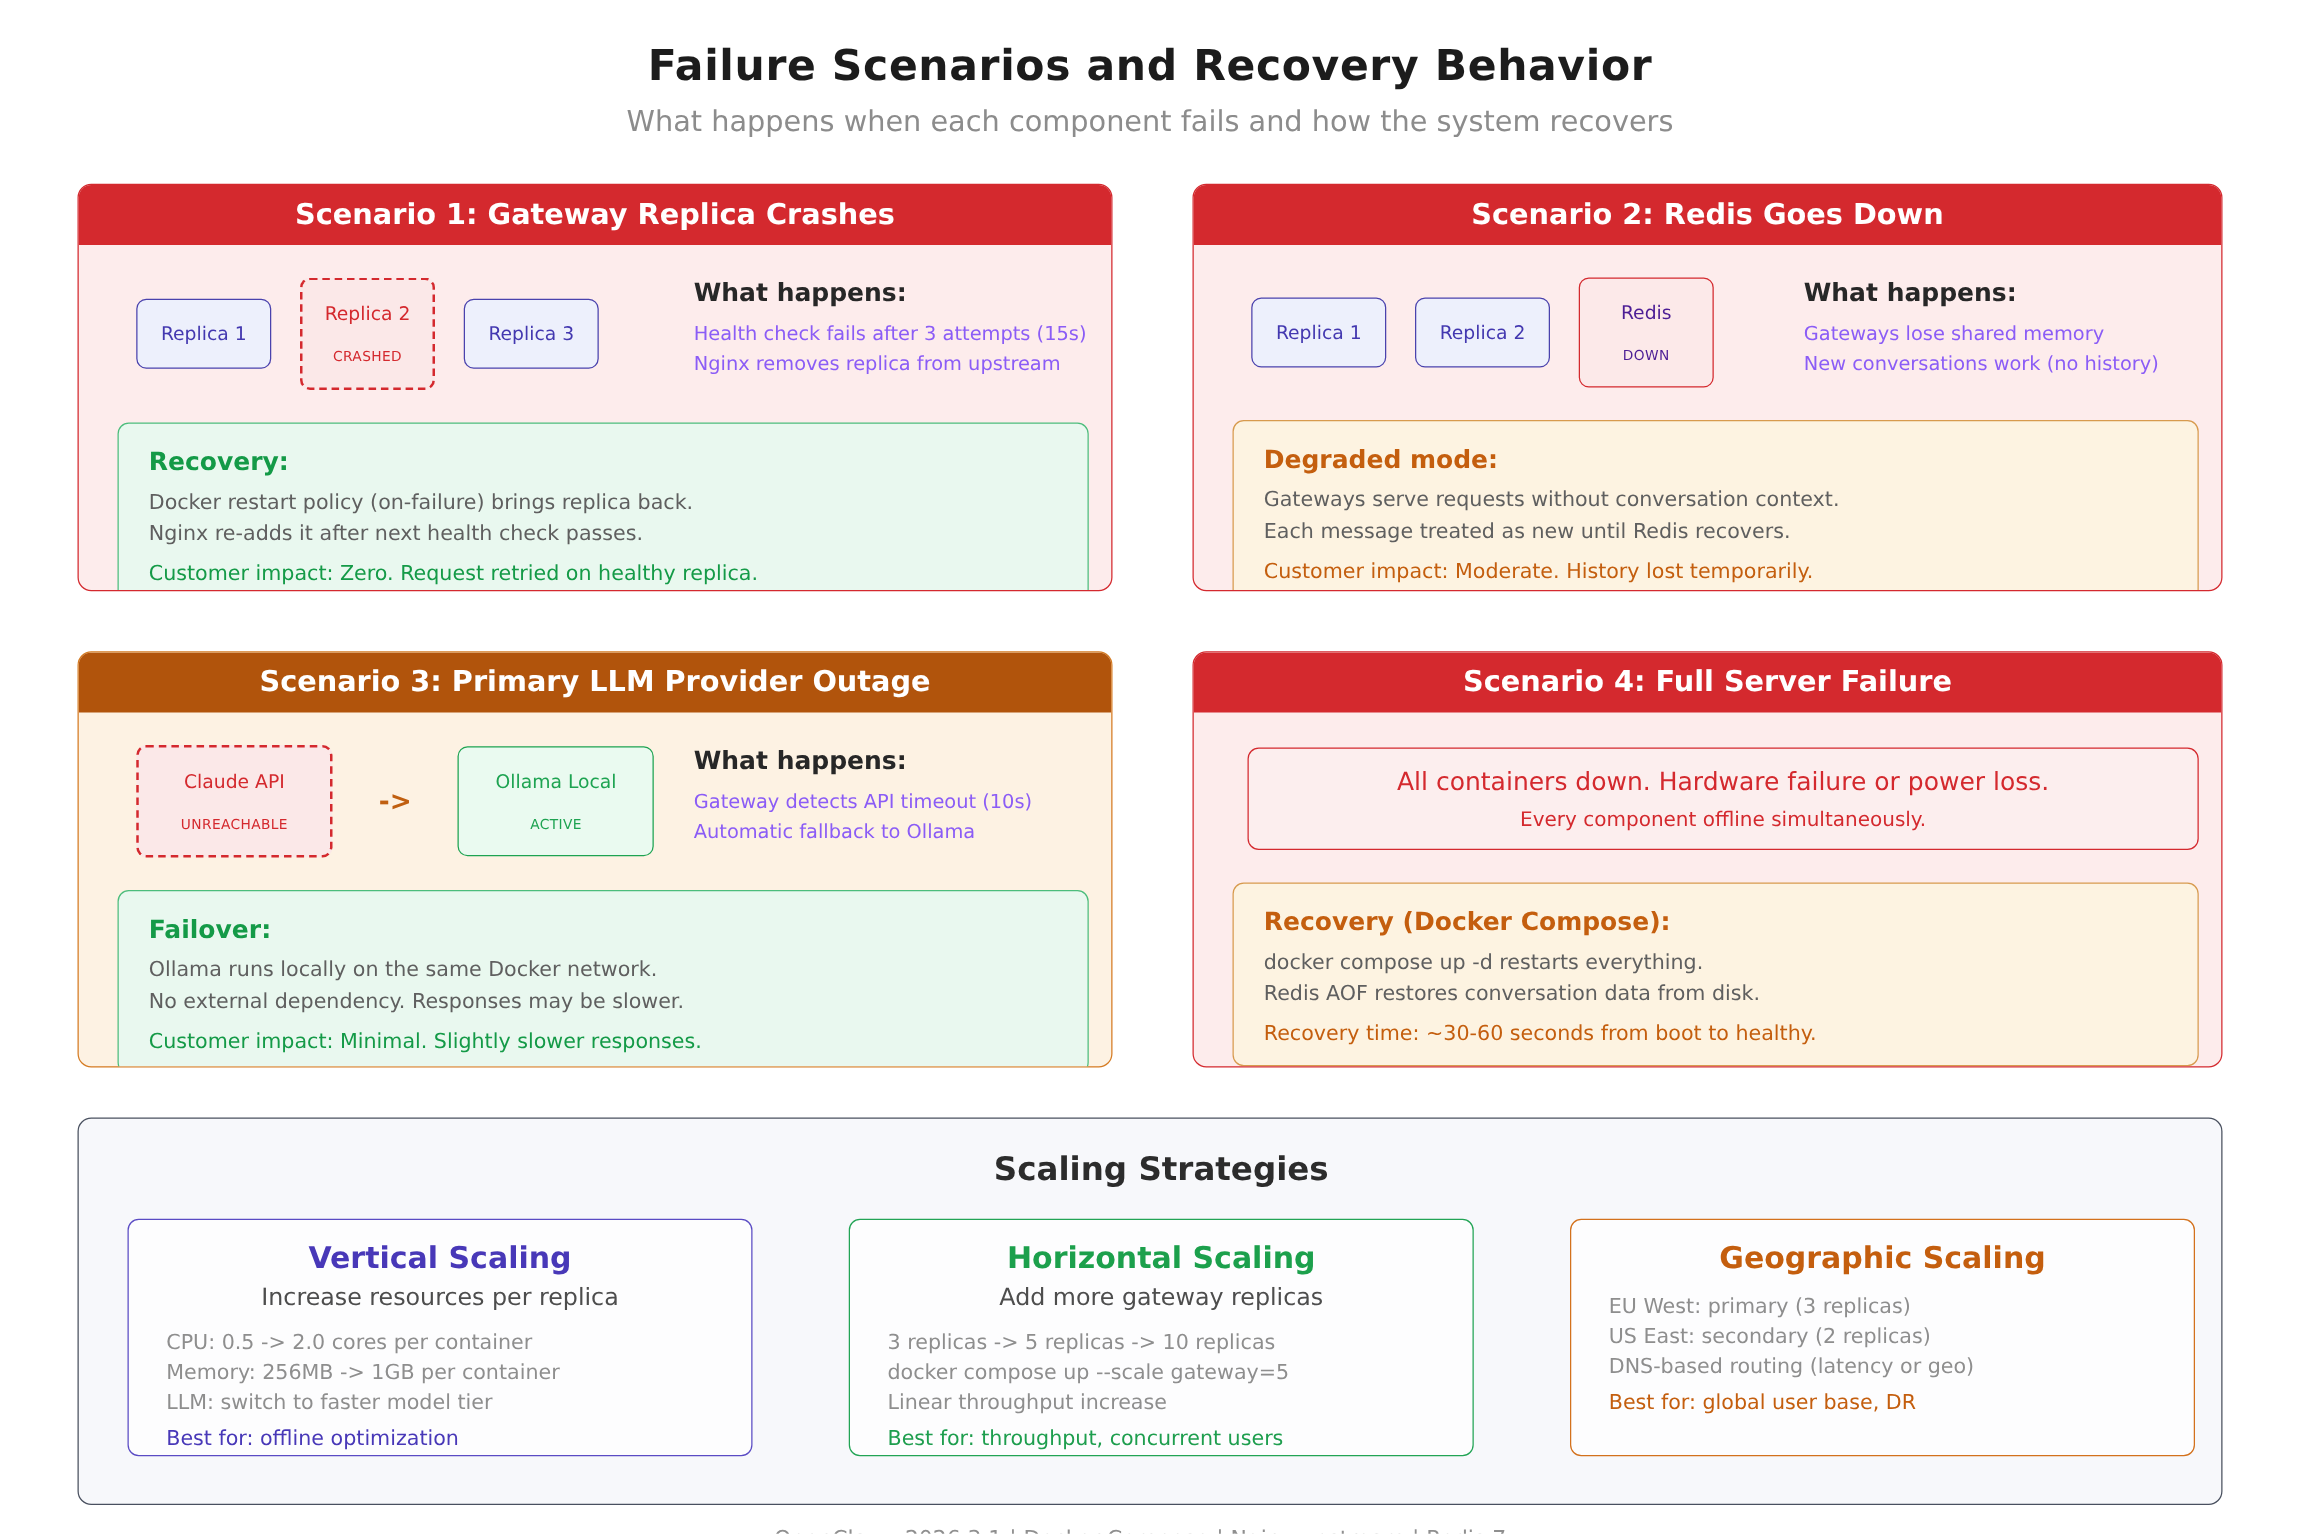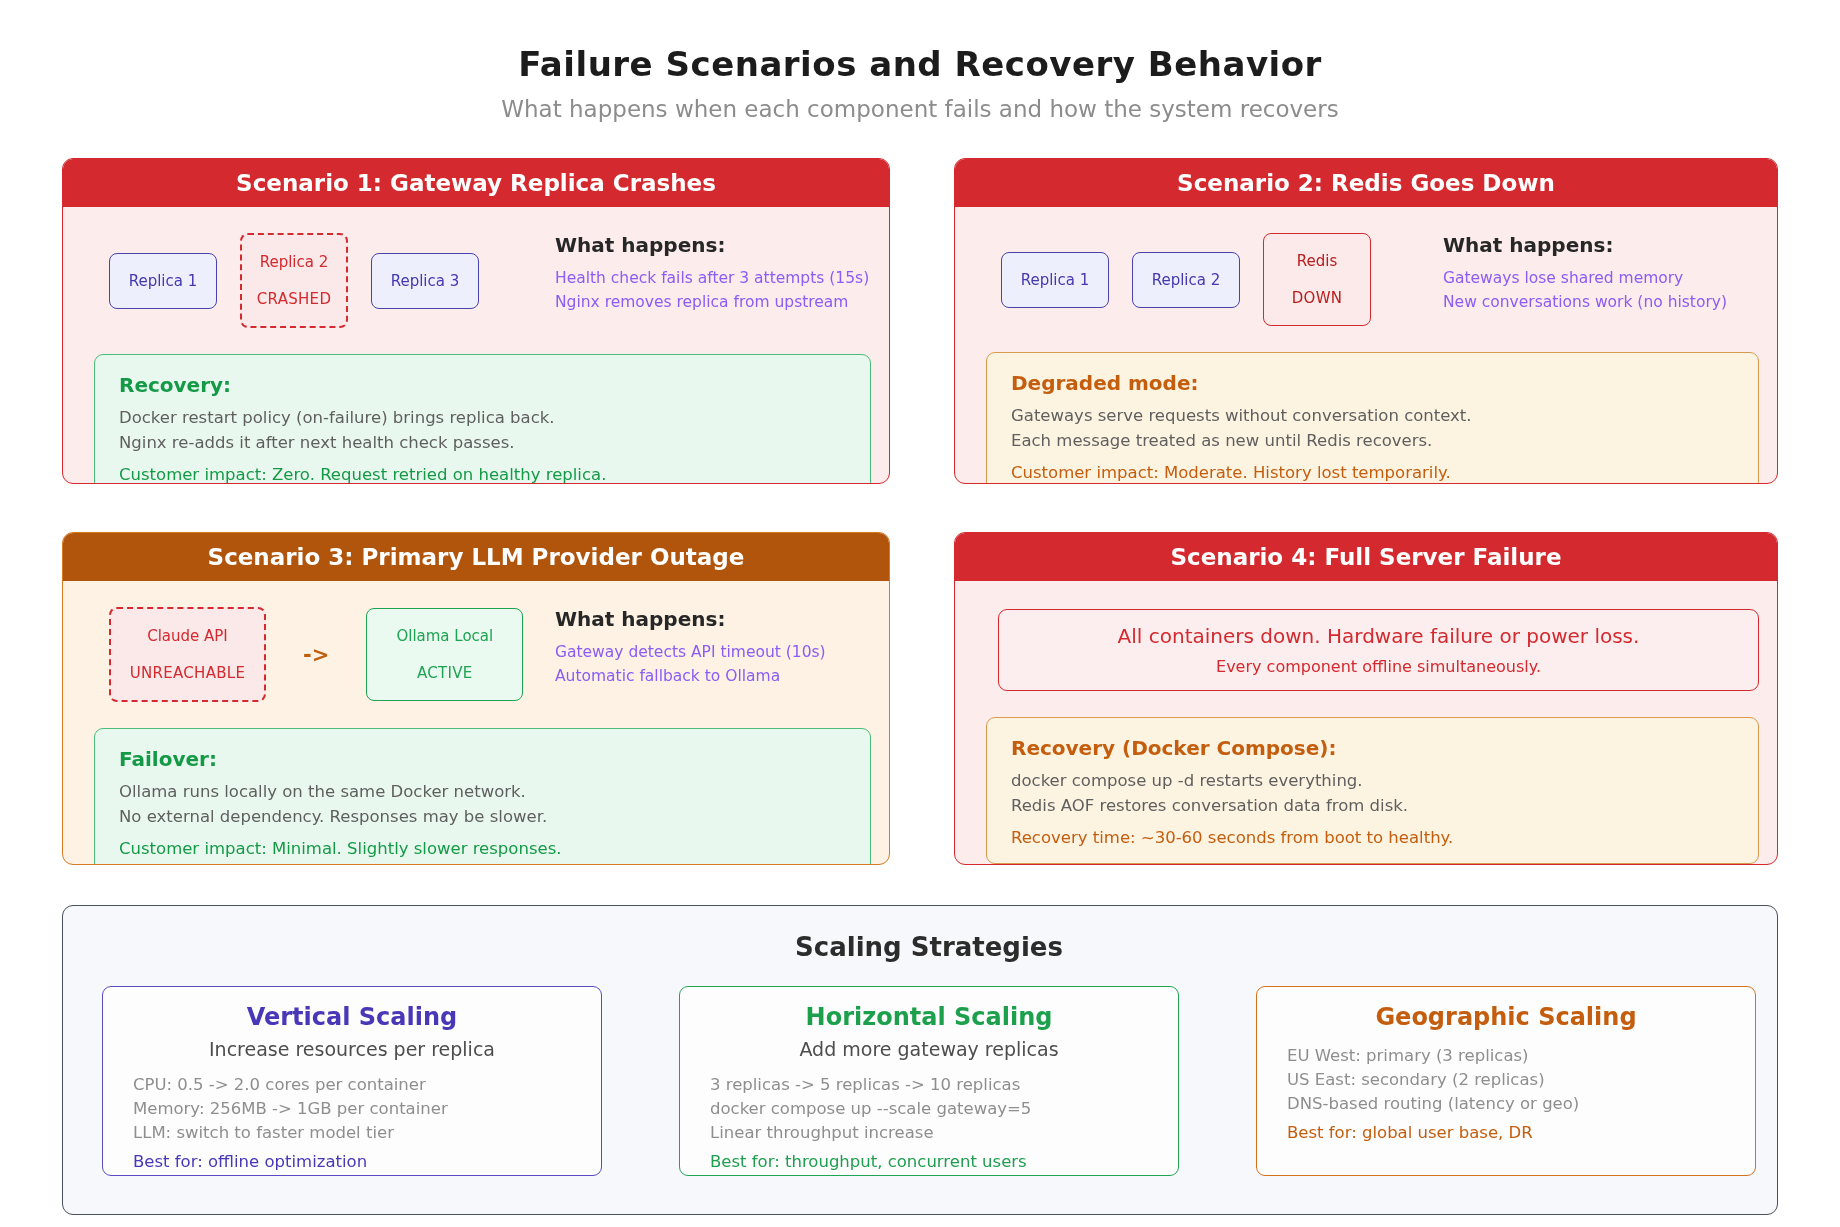--- a/index.html
+++ b/index.html
@@ -5,21 +5,21 @@
   * { margin:0; padding:0; box-sizing:border-box; }
   html,body { background:#ffffff; }
   body {
     width:1840px; height:1227px;
     font-family:"DejaVu Sans", sans-serif;
     overflow:hidden;
   }
   .canvas { width:1840px; height:1227px; position:relative; }
 
   
-  .page-header { padding-top:44px; text-align:center; }
+  .page-header { padding-top:33px; text-align:center; }
   .page-title { font-size:34px; font-weight:bold; color:#1c1c1c; letter-spacing:0.5px; }
   .page-subtitle { font-size:23px; color:#8c8c8c; margin-top:12px; }
 
   
   .grid {
     margin:36px 62px 0 62px;
     display:grid;
     grid-template-columns:828px 824px;
     column-gap:64px;
     row-gap:48px;
@@ -46,24 +46,24 @@
   .nodes { display:flex; gap:23px; align-items:center; }
 
   .node {
     min-width:108px; min-height:52px;
     padding:18px 14px;
     border-radius:8px;
     display:flex; flex-direction:column; align-items:center; justify-content:center;
     text-align:center;
   }
   .node-label { font-size:15px; }
-  .node-sub   { font-size:15px; margin-top:19px; letter-spacing:0.3px; }
+  .node-sub   { font-size:11px; margin-top:19px; letter-spacing:0.3px; }
   .node-indigo     { background:#edf0fc; border:1.6px solid #4a42ad; color:#4338b0; }
   .node-red-dashed { background:#fbe8e8; border:2px dashed #d4292e; color:#d4292e; }
-  .node-red        { background:#fce9e9; border:1.8px solid #d4292e; color:#b91c1c; }
+  .node-red        { background:#fce9e9; border:1.8px solid #d4292e; color:#4c1d95; }
   .node-green      { background:#eafaf0; border:1.8px solid #1da351; color:#1da351; }
   .node-wide { min-width:157px; min-height:58px; }
 
   .arrow { font-size:21px; font-weight:bold; color:#c05f10; padding:0 14px; }
 
   .what { width:318px; margin-left:auto; }
   .what-heading { font-size:20px; font-weight:bold; color:#272727; margin-bottom:9px; }
   .what-line { font-size:15.5px; color:#8b5cf6; line-height:1.55; white-space:nowrap; }
 
   .outcome {

